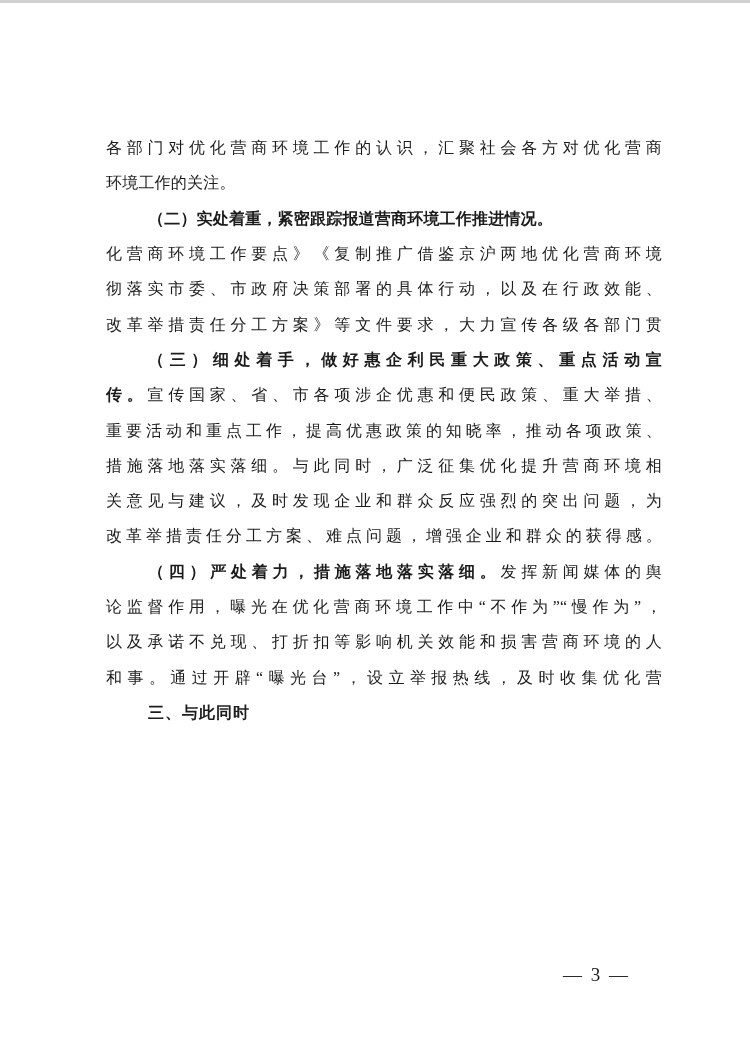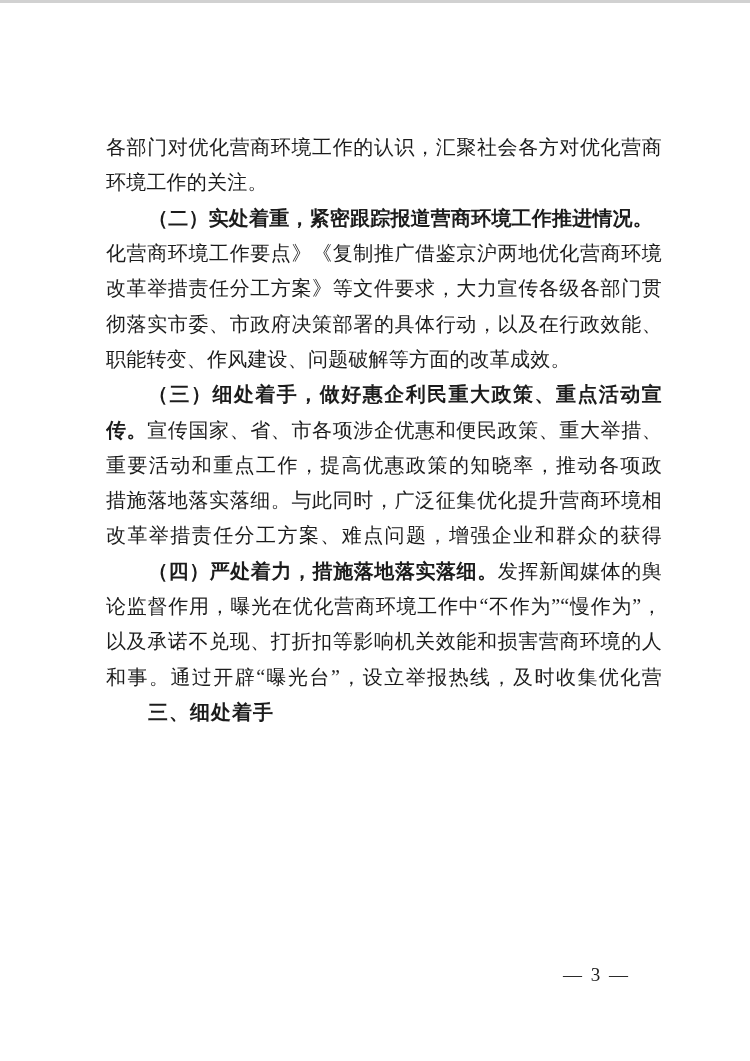--- a/index.html
+++ b/index.html
@@ -22,21 +22,21 @@
     opacity:0.65;
   }
   .content {
     position:absolute;
     left:106px; top:130px;
     width:556px;
   }
   .ln {
     height:35.32px;
     line-height:35.32px;
-    font-size:20px;
+    font-size:16px;
     letter-spacing:0.2px;
     white-space:normal;
     overflow:hidden;
   }
   .jst { text-align:justify; text-align-last:justify; }
   .indent { text-indent:42px; }
   .b { font-weight:bold; }
   .heiti {
     font-family:"Liberation Sans","DejaVu Sans",sans-serif;
     font-weight:bold;
@@ -58,37 +58,37 @@
   <div class="scan-edge"></div>
 
   <div class="content">
 
     <div class="ln jst">各部门对优化营商环境工作的认识，汇聚社会各方对优化营商</div>
     <div class="ln">环境工作的关注。</div>
 
     <div class="ln indent"><span class="b">（二）实处着重，紧密跟踪报道营商环境工作推进情况。</span></div>
 
     <div class="ln jst">化营商环境工作要点》《复制推广借鉴京沪两地优化营商环境</div>
+    <div class="ln jst">彻落实市委、市政府决策部署的具体行动，以及在行政效能、</div>
     <div class="ln jst">改革举措责任分工方案》等文件要求，大力宣传各级各部门贯</div>
-    <div class="ln jst">彻落实市委、市政府决策部署的具体行动，以及在行政效能、</div>
-    <div class="ln">职能转变、作风建设、问题破解等方面的改革成效。</div>
 
     <div class="ln indent jst"><span class="b">（三）细处着手，做好惠企利民重大政策、重点活动宣</span></div>
     <div class="ln jst"><span class="b">传。</span><span>宣传国家、省、市各项涉企优惠和便民政策、重大举措、</span></div>
 
     <div class="ln jst">重要活动和重点工作，提高优惠政策的知晓率，推动各项政策、</div>
     <div class="ln jst">措施落地落实落细。与此同时，广泛征集优化提升营商环境相</div>
+    <div class="ln jst">关意见与建议，及时发现企业和群众反应强烈的突出问题，为</div>
     <div class="ln jst">改革举措责任分工方案、难点问题，增强企业和群众的获得感。</div>
 
     <div class="ln indent jst"><span class="b">（四）严处着力，措施落地落实落细。</span><span>发挥新闻媒体的舆</span></div>
 
     <div class="ln jst">论监督作用，曝光在优化营商环境工作中“不作为”“慢作为”，</div>
     <div class="ln jst">以及承诺不兑现、打折扣等影响机关效能和损害营商环境的人</div>
     <div class="ln jst">和事。通过开辟“曝光台”，设立举报热线，及时收集优化营</div>
 
-    <div class="ln indent"><span class="heiti">三、细处着手</span></div>
+    <div class="ln indent"><span class="heiti">三、与此同时</span></div>
 
 
   </div>
 
   <div class="pagenum">— 3 —</div>
 
 </div>
 
 </body></html>

